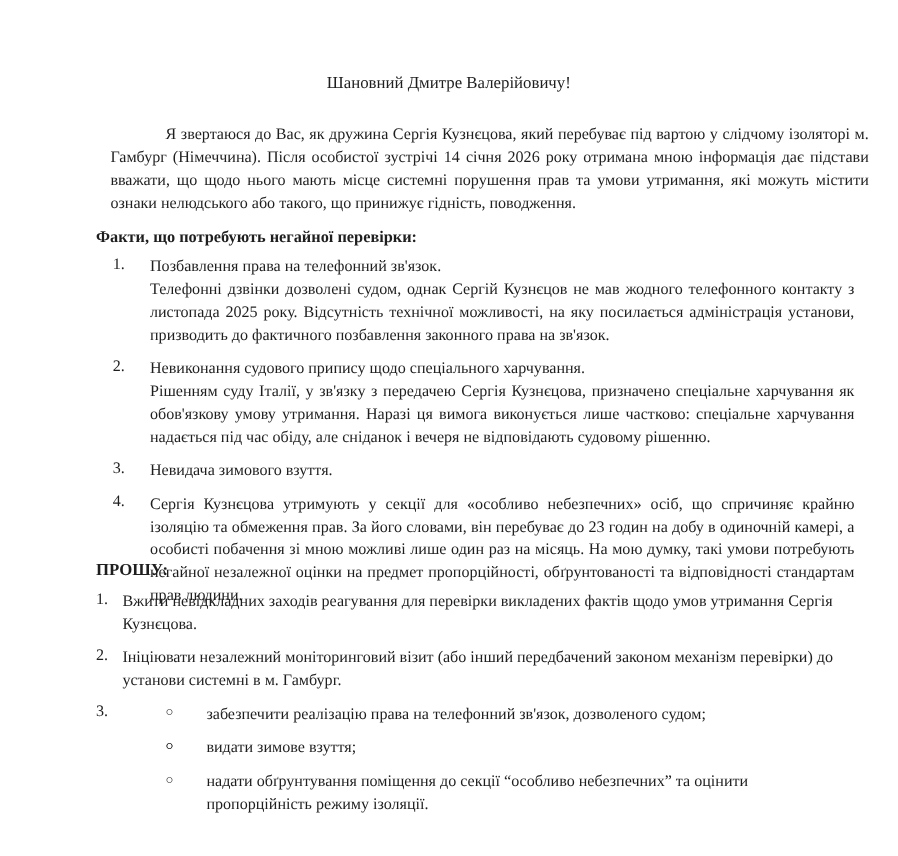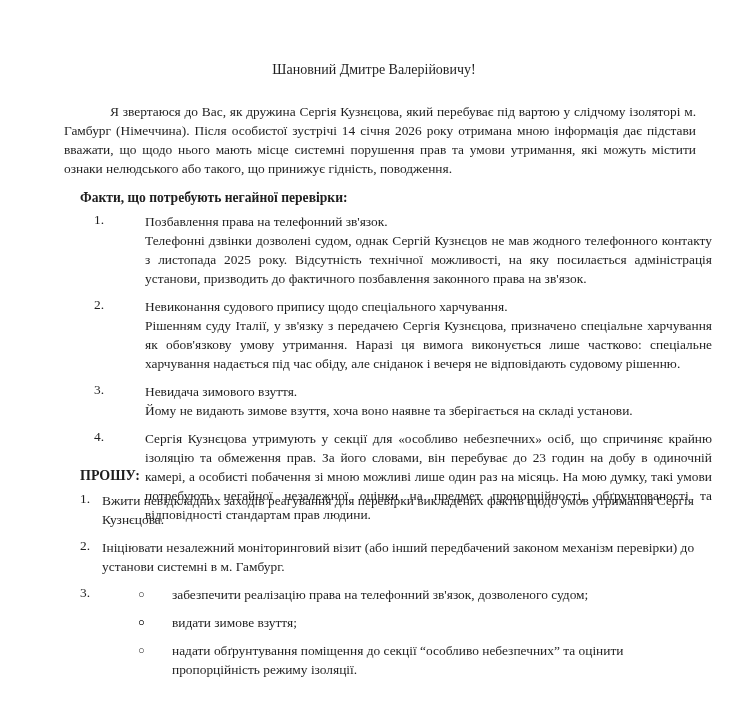--- a/index.html
+++ b/index.html
@@ -6,30 +6,30 @@
     body {
       width: 748px; height: 713px; overflow: hidden; position: relative;
       font-family: "Liberation Serif", serif; color: #1e1e1e; font-size: 13.4px;
     }
     .page { position: absolute; left: 0; top: 0; width: 748px; height: 713px; padding-left: 12px; }
     .title {
       position: absolute; top: 62px; left: 0; width: 748px; text-align: center;
       font-size: 14px;
     }
     .intro {
-      position: absolute; top: 102px; left: 64px; width: 632px;
+      position: absolute; top: 102px; left: 92px; width: 632px;
       text-align: justify; line-height: 19px; text-indent: 46px;
     }
     .facts-heading {
       position: absolute; top: 190px; left: 80px; font-weight: bold; font-size: 13.6px;
     }
     .facts { position: absolute; top: 212px; left: 80px; width: 632px; }
     .fact { position: relative; margin-bottom: 9px; }
     .fact .num { position: absolute; left: 14px; top: 0; }
-    .fact .body { margin-left: 65px; line-height: 19px; text-align: justify; }
+    .fact .body { margin-left: 45px; line-height: 19px; text-align: justify; }
     .fact .body .tline { display: block; }
     .request-heading {
       position: absolute; top: 468px; left: 80px; font-weight: bold; font-size: 14px; text-align: right;
     }
     .requests { position: absolute; top: 491px; left: 80px; width: 615px; }
     .req { position: relative; margin-bottom: 9px; }
     .req .num { position: absolute; left: 0; top: 0; }
     .req .body { margin-left: 22px; line-height: 19px; }
     .sub { list-style: none; margin: 7px 0 0 0; padding: 0; }
     .sub li { position: relative; margin-bottom: 9px; line-height: 19px; padding-left: 92px; }
@@ -58,21 +58,20 @@
       <span class="num">2.</span>
       <div class="body">
         <span class="tline">Невиконання судового припису щодо спеціального харчування.</span>
         <span>Рішенням суду Італії, у зв'язку з передачею Сергія Кузнєцова, призначено спеціальне харчування як обов'язкову умову утримання. Наразі ця вимога виконується лише частково: спеціальне харчування надається під час обіду, але сніданок і вечеря не відповідають судовому рішенню.</span>
       </div>
     </div>
     <div class="fact">
       <span class="num">3.</span>
       <div class="body">
         <span class="tline">Невидача зимового взуття.</span>
-        <span>Йому не видають зимове взуття, хоча воно наявне та зберігається на складі установи.</span>
       </div>
     </div>
     <div class="fact">
       <span class="num">4.</span>
       <div class="body">
         <span>Сергія Кузнєцова утримують у секції для «особливо небезпечних» осіб, що спричиняє крайню ізоляцію та обмеження прав. За його словами, він перебуває до 23 годин на добу в одиночній камері, а особисті побачення зі мною можливі лише один раз на місяць. На мою думку, такі умови потребують негайної незалежної оцінки на предмет пропорційності, обґрунтованості та відповідності стандартам прав людини.</span>
       </div>
     </div>
   </div>
 

